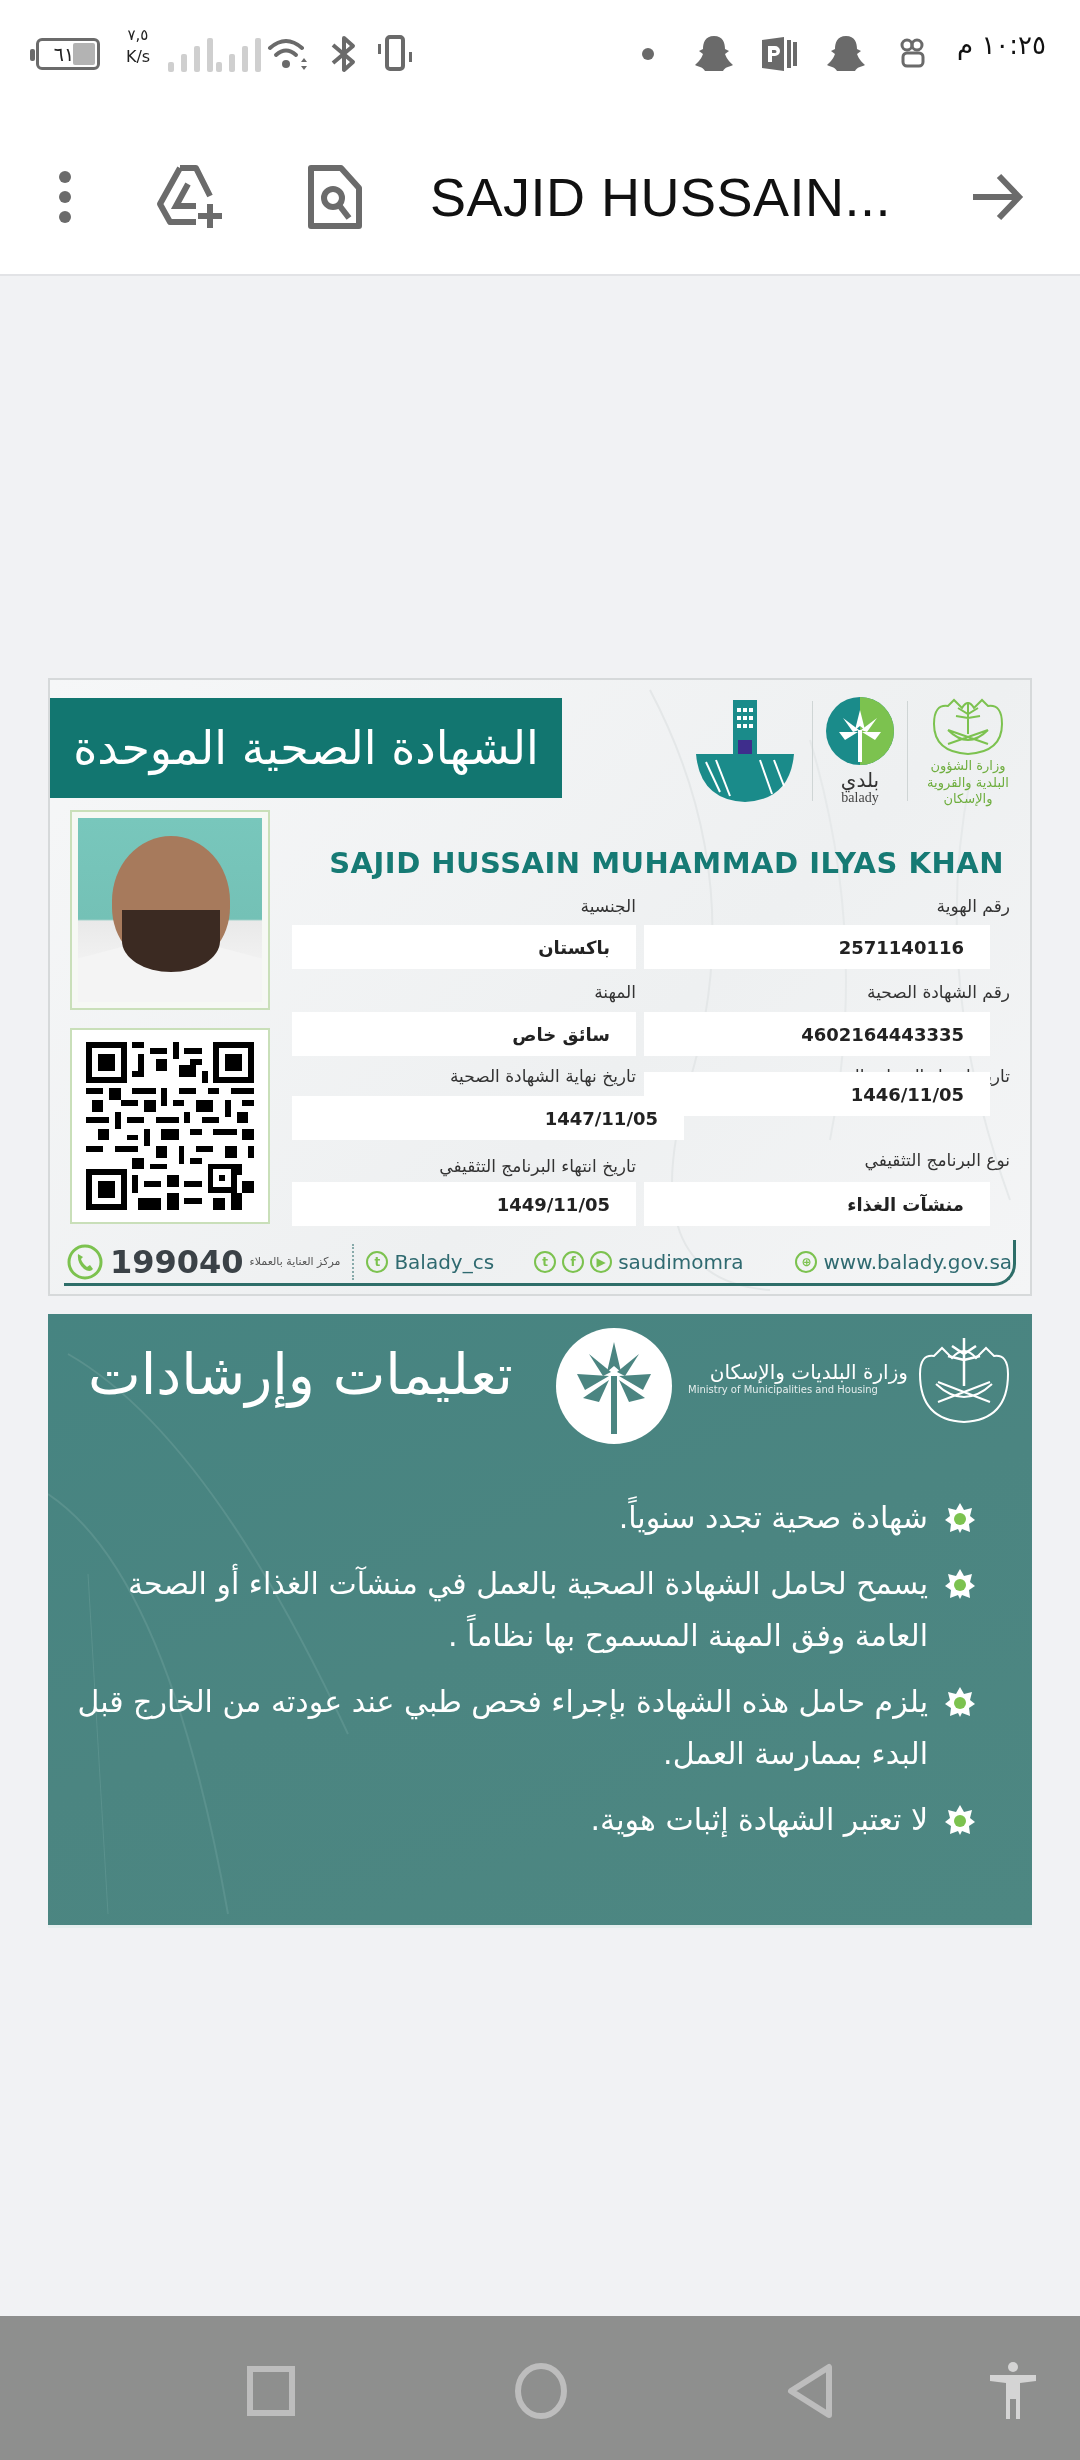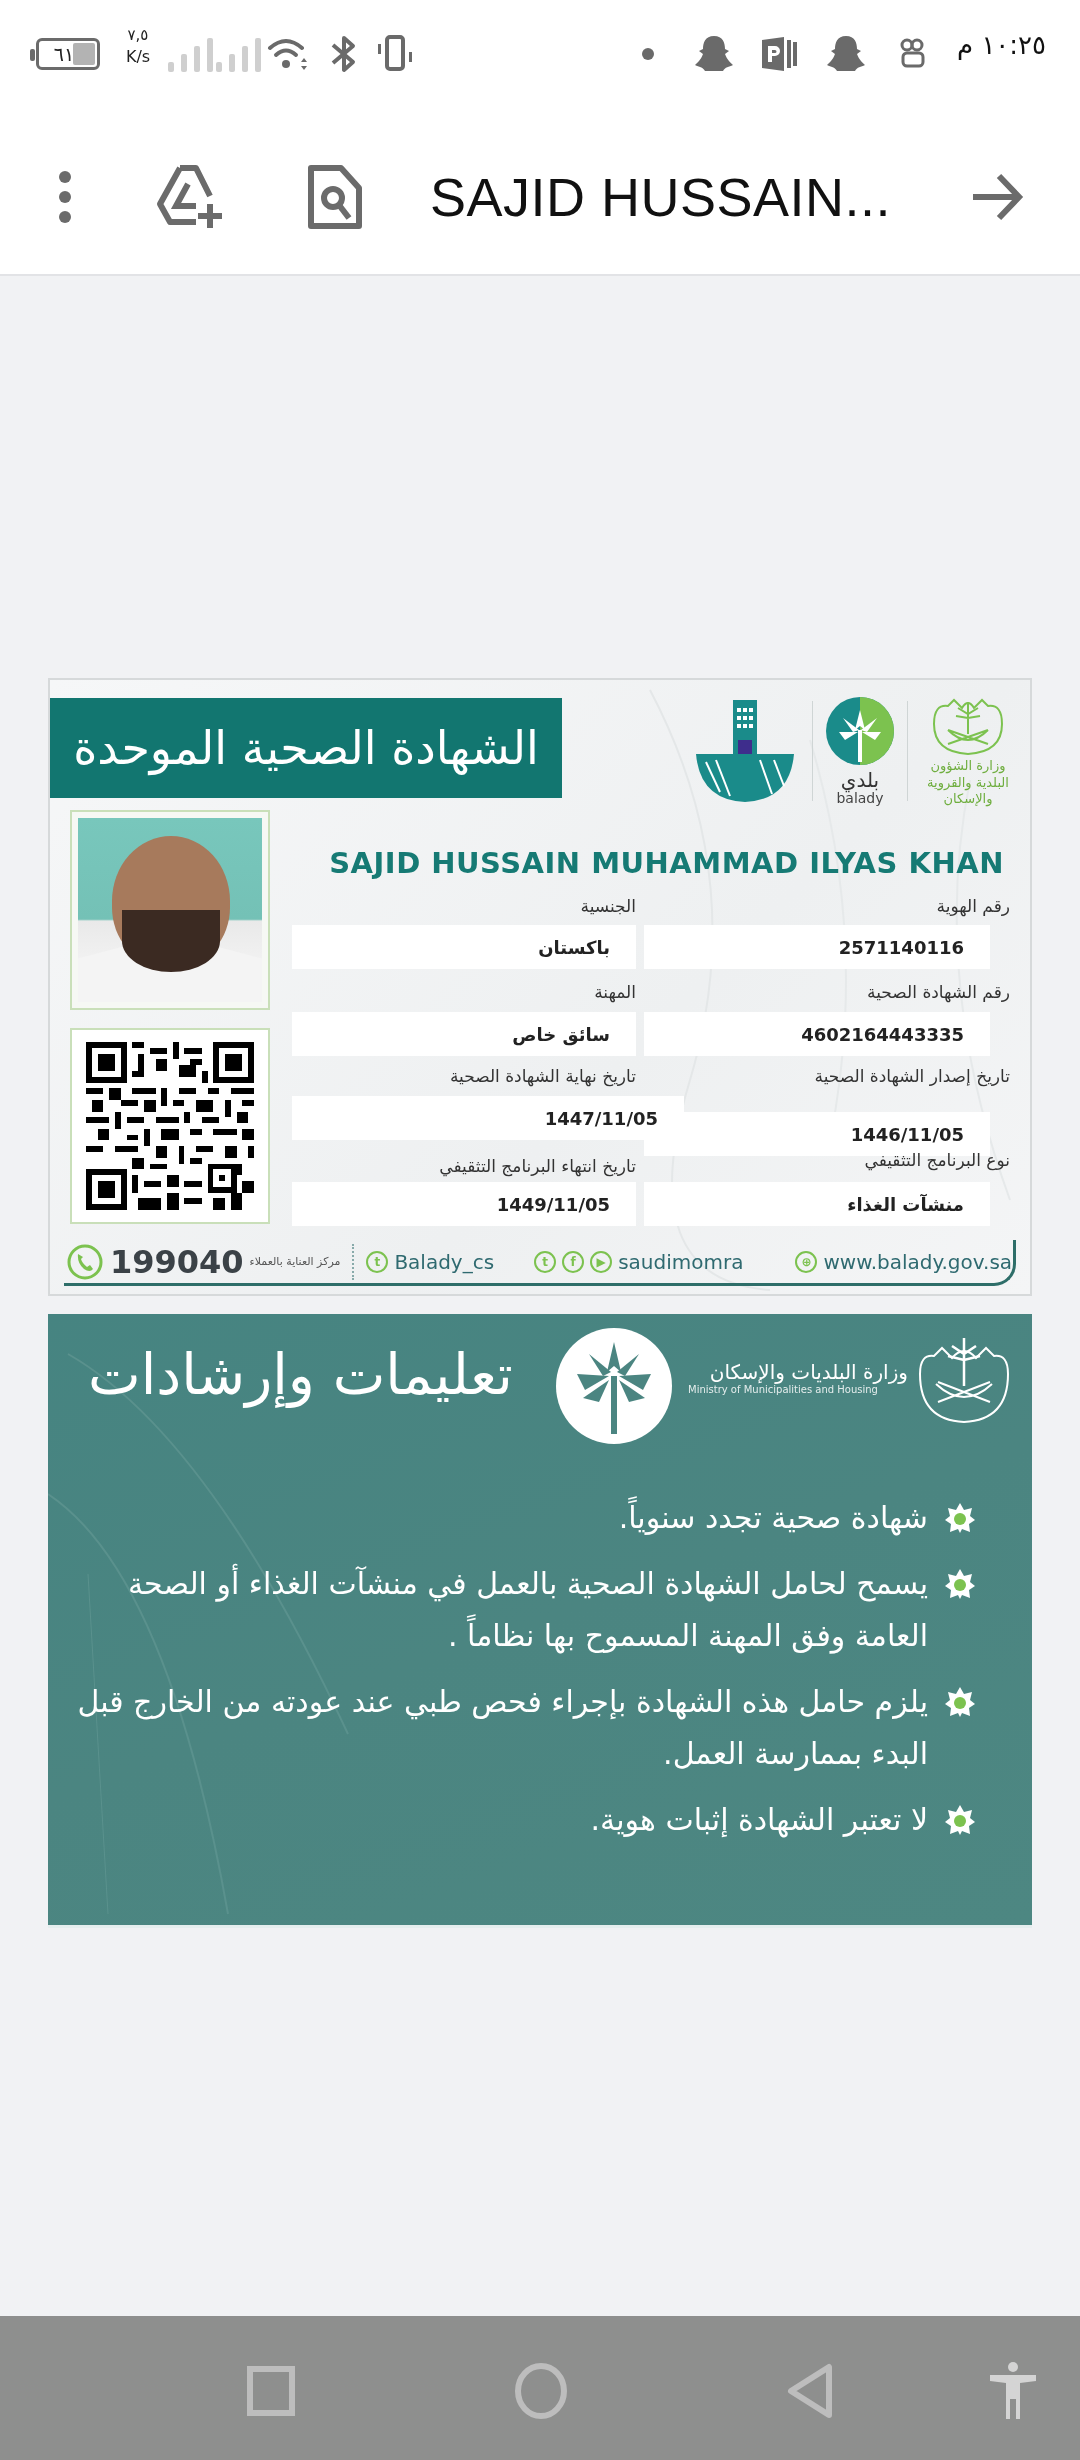--- a/index.html
+++ b/index.html
@@ -225,21 +225,21 @@
           <g fill="#fff">
               <path d="M35 14 L30 34 L35 30 L40 34Z"></path>
               <path d="M18 22 L34 34 L28 36Z"></path>
               <path d="M52 22 L36 34 L42 36Z"></path>
               <path d="M14 36 L33 36 L20 44Z"></path>
               <path d="M56 36 L37 36 L50 44Z"></path>
               <rect x="33" y="34" width="4" height="32"></rect>
             </g>
         </svg>
         <div style="font-size:20px;color:#333;margin-top:2px;direction:rtl;">بلدي</div>
-        <div style="font-size:14px;color:#444;margin-top:-2px;">balady</div>
+        <div style="font-size:14px;color:#444;margin-top:-2px;font-family:Liberation Serif, serif;">balady</div>
       </div>
       <div class="logo-divider"></div>
       <div class="logo-box" style="width:96px;">
         <svg width="80" height="64" viewBox="0 0 80 64">
           <path d="M6 30 Q6 10 20 12 L26 6 L34 14 Q40 4 46 14 L54 6 L60 12 Q74 10 74 30 Q74 58 40 60 Q6 58 6 30Z" stroke="#7cc24f" stroke-width="2" fill="none"></path>
           <path d="M40 8 V40 M30 14 L40 20 L50 14 M28 22 L40 24 L52 22" stroke="#7cc24f" stroke-width="2" fill="none"></path>
           <path d="M20 36 Q40 56 60 36 M20 50 L60 36 M60 50 L20 36" stroke="#7cc24f" stroke-width="2" fill="none"></path>
         </svg>
         <div class="logo-text-ar">وزارة الشؤون البلدية والقروية والإسكان</div>
       </div>
@@ -284,21 +284,21 @@
     <div class="field-label" style="right:394px; top:216px;">الجنسية</div>
     <div class="field-box rtl" style="left:242px; width:344px; top:245px;">باكستان</div>
 
     <div class="field-label" style="right:20px; top:302px;">رقم الشهادة الصحية</div>
     <div class="field-box" style="left:594px; width:346px; top:332px;">4602164443335</div>
 
     <div class="field-label" style="right:394px; top:302px;">المهنة</div>
     <div class="field-box rtl" style="left:242px; width:344px; top:332px;">سائق خاص</div>
 
     <div class="field-label" style="right:20px; top:386px;">تاريخ إصدار الشهادة الصحية</div>
-    <div class="field-box" style="left:594px; width:346px; top:432px;">1446/11/05</div>
+    <div class="field-box" style="left:594px; width:346px; top:392px;">1446/11/05</div>
 
     <div class="field-label" style="right:394px; top:386px;">تاريخ نهاية الشهادة الصحية</div>
     <div class="field-box" style="left:242px; width:392px; top:416px;">1447/11/05</div>
 
     <div class="field-label" style="right:20px; top:470px;">نوع البرنامج التثقيفي</div>
     <div class="field-box rtl" style="left:594px; width:346px; top:502px;">منشآت الغذاء</div>
 
     <div class="field-label" style="right:394px; top:476px;">تاريخ انتهاء البرنامج التثقيفي</div>
     <div class="field-box" style="left:242px; width:344px; top:502px;">1449/11/05</div>
 

